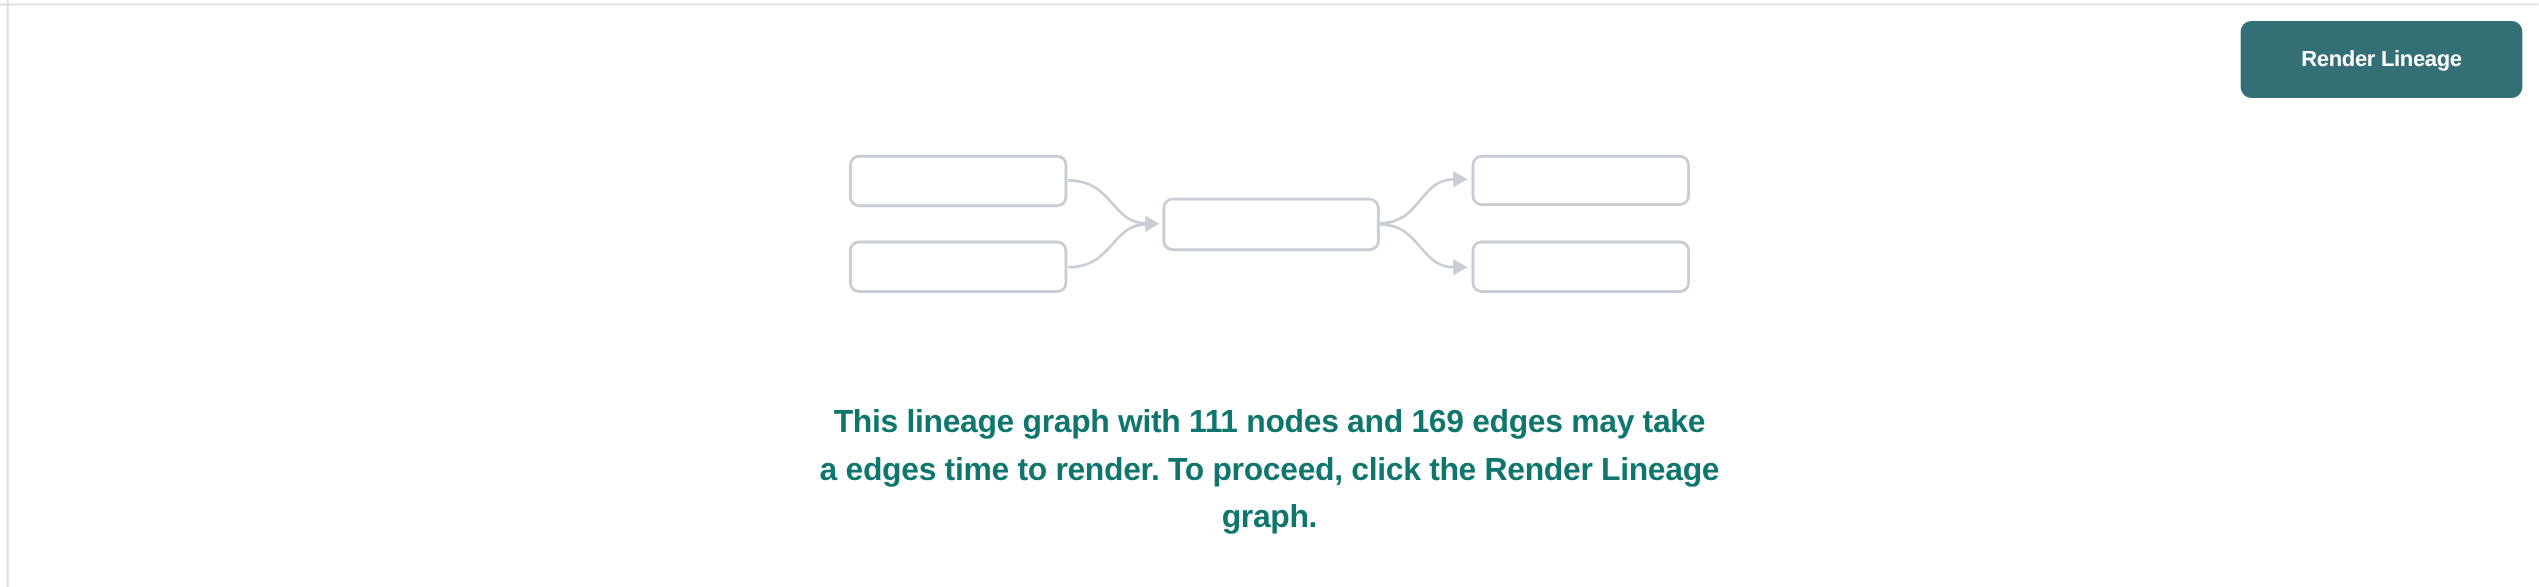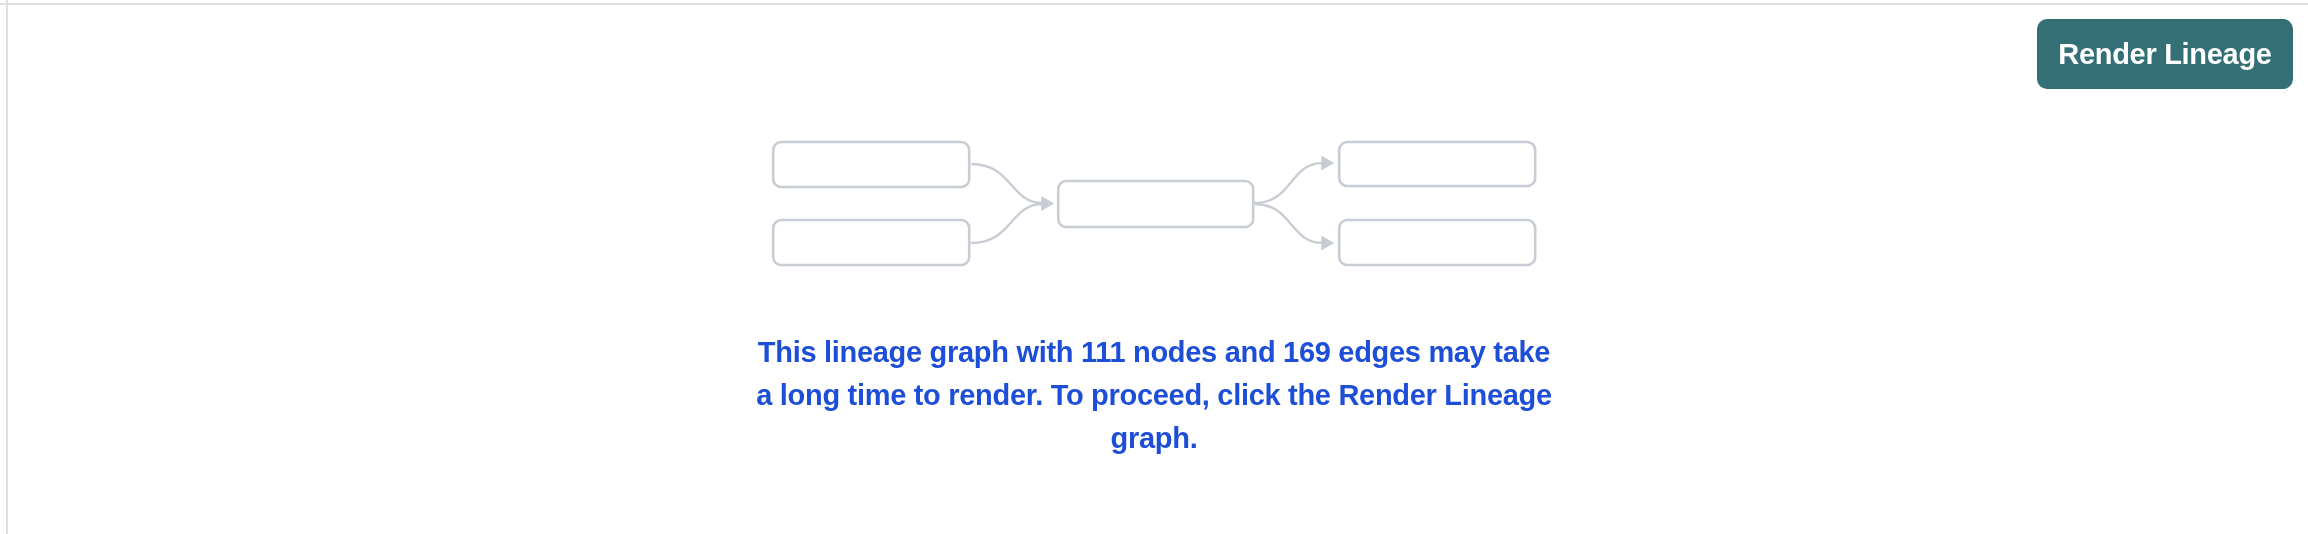--- a/index.html
+++ b/index.html
@@ -36,44 +36,44 @@
     position: absolute;
     top: 19px;
     right: 15px;
     width: 256px;
     height: 70px;
     background: #346f76;
     border: none;
     border-radius: 10px;
     color: #ffffff;
     font-family: "Liberation Sans", sans-serif;
-    font-size: 29px;
+    font-size: 20px;
     font-weight: 700;
     letter-spacing: -0.3px;
     display: flex;
     align-items: center;
     justify-content: center;
     cursor: pointer;
   }
   .placeholder-content {
     position: absolute;
     top: 139px;
     left: 50%;
     transform: translateX(-50%);
     display: flex;
     flex-direction: column;
     align-items: center;
   }
   .lineage-illustration {
     display: block;
   }
   .placeholder-message {
-    margin-top: 64px;
+    margin-top: 96px;
     text-align: center;
-    color: #1d4ed8;
+    color: #0f766e;
     font-size: 29px;
     font-weight: 700;
     letter-spacing: -0.3px;
     line-height: 43px;
   }
   .placeholder-message .msg-line {
     white-space: nowrap;
   }
 </style>
 </head>
@@ -103,19 +103,19 @@
       <path d="M 271 57 L 284 64.5 L 271 72 Z" fill="#c8ccd4"></path>
 
       <path d="M 484 64 C 522 64, 520 24, 552 24" stroke="#c8ccd4" stroke-width="2.4" fill="none"></path>
       <path d="M 484 65 C 522 65, 520 104, 552 104" stroke="#c8ccd4" stroke-width="2.4" fill="none"></path>
       <path d="M 551 16.5 L 564 24 L 551 31.5 Z" fill="#c8ccd4"></path>
       <path d="M 551 96.5 L 564 104 L 551 111.5 Z" fill="#c8ccd4"></path>
     </svg>
 
     <div class="placeholder-message">
       <div class="msg-line">This lineage graph with 111 nodes and 169 edges may take</div>
-      <div class="msg-line">a long time to render. To proceed, click the Render Lineage</div>
+      <div class="msg-line">a edges time to render. To proceed, click the Render Lineage</div>
       <div class="msg-line">graph.</div>
     </div>
 
   </div>
 
 </div>
 
 </body></html>

